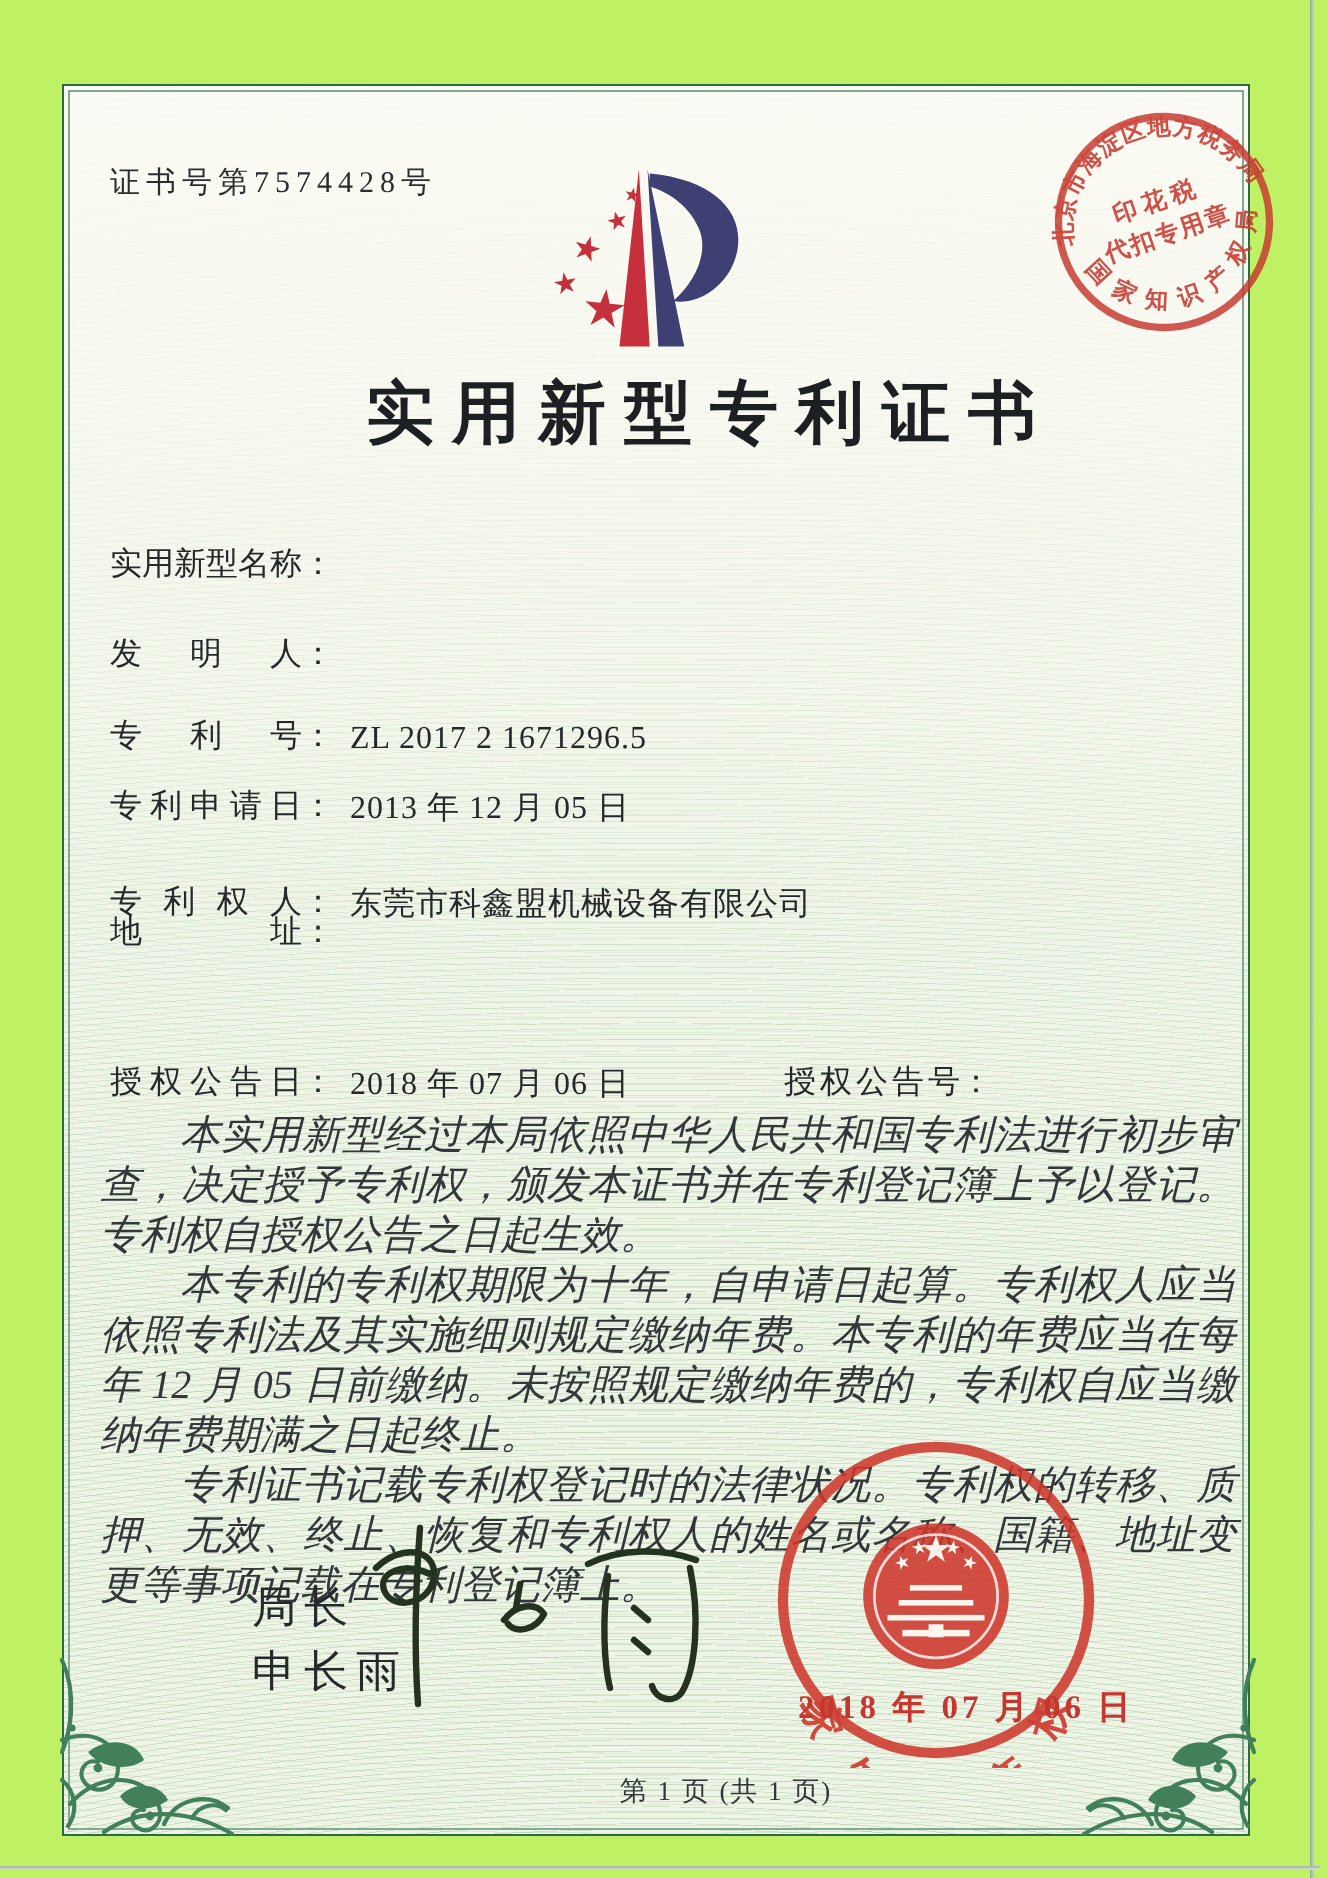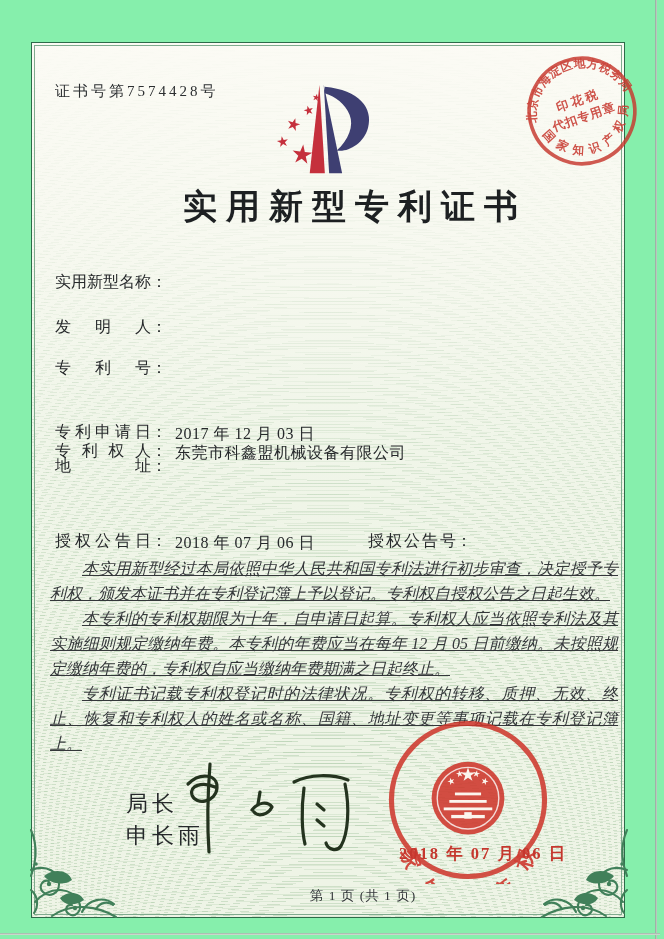--- a/index.html
+++ b/index.html
@@ -4,21 +4,21 @@
 <style>
   * { margin:0; padding:0; box-sizing:border-box; }
   html,body { width:664px; height:939px; }
   body {
     font-family:"Liberation Serif","DejaVu Serif",serif;
     background:#faf9f2;
     position:relative;
     overflow:hidden;
     color:#26292b;
   }
-  .page { position:absolute; inset:0; background:#86efac; }
+  .page { position:absolute; inset:0; background:#bef264; }
 
   
   .frame-outer {
     position:absolute; left:31px; top:42px; width:594px; height:876px;
     border:1.6px solid #2e6a49;
     background:
       linear-gradient(180deg, rgba(252,251,245,.96) 0%, rgba(250,250,243,.75) 22%,
                       rgba(244,248,238,.35) 45%, rgba(240,246,233,0) 70%),
       repeating-radial-gradient(ellipse 900px 420px at 50% 135%,
                       rgba(124,172,122,.28) 0 1px, rgba(0,0,0,0) 1px 6px),
@@ -49,25 +49,25 @@
 
   
   .field { left:55px; width:556px; font-size:16px; display:flex; align-items:flex-start; }
   .f-label {
     display:inline-block; width:96px; flex:0 0 96px;
     text-align:justify; text-align-last:justify; color:#26292b;font-family:Liberation Mono, monospace;
   }
   .f-colon { flex:0 0 auto; margin-right:8px; }
   .f-value { flex:1 1 auto; line-height:23px; letter-spacing:.5px; }
   .grant-no { left:368px; top:531px; font-size:16px; display:flex; }
-  .grant-no .f-label { width:88px; flex-basis:88px; }
-
-  
-  .paras { left:50px; top:556px; width:568px; font-size:16px; line-height:25px;
-    font-style:italic; color:#34373a; text-align:justify;text-decoration:underline; }
+  .grant-no .f-label { width:88px; flex-basis:88px;margin-left:24px; }
+
+  
+  .paras { left:50px; top:556px; width:568px; font-size:20px; line-height:25px;
+    font-style:italic; color:#34373a; text-align:justify; }
   .paras p { text-indent:2em; }
 
   
   .signer { left:82px; font-size:22px; letter-spacing:4px; color:#26292b;margin-left:44px; }
   .sig-svg { left:148px; top:748px; width:215px; height:118px; }
 
   
   .tax-stamp { left:511px; top:40px; width:142px; height:142px;
     transform:rotate(-19deg); opacity:.92; }
   .office-seal { left:384px; top:716px; width:168px; height:168px; opacity:.95; }
@@ -166,25 +166,26 @@
     <span class="f-label">实用新型名称</span>
       <span class="f-colon">：</span>
   </div>
   <div class="abs field" style="top:317px">
     <span class="f-label">发明人</span>
       <span class="f-colon">：</span>
   </div>
   <div class="abs field" style="top:358px">
     <span class="f-label">专利号</span>
       <span class="f-colon">：</span>
-  </div>
-  <div class="abs field" style="top:422px">
+    <span class="f-value">ZL 2017 2 1671296.5</span>
+  </div>
+  <div class="abs field" style="top:393px">
     <span class="f-label">专利申请日</span>
       <span class="f-colon">：</span>
-    <span class="f-value">2017 年 12 月 03 日</span>
+    <span class="f-value">2013 年 12 月 05 日</span>
   </div>
   <div class="abs field" style="top:441px">
     <span class="f-label">专利权人</span>
       <span class="f-colon">：</span>
     <span class="f-value">东莞市科鑫盟机械设备有限公司</span>
   </div>
   <div class="abs field" style="top:456px">
     <span class="f-label">地址</span>
       <span class="f-colon">：</span>
   </div>

